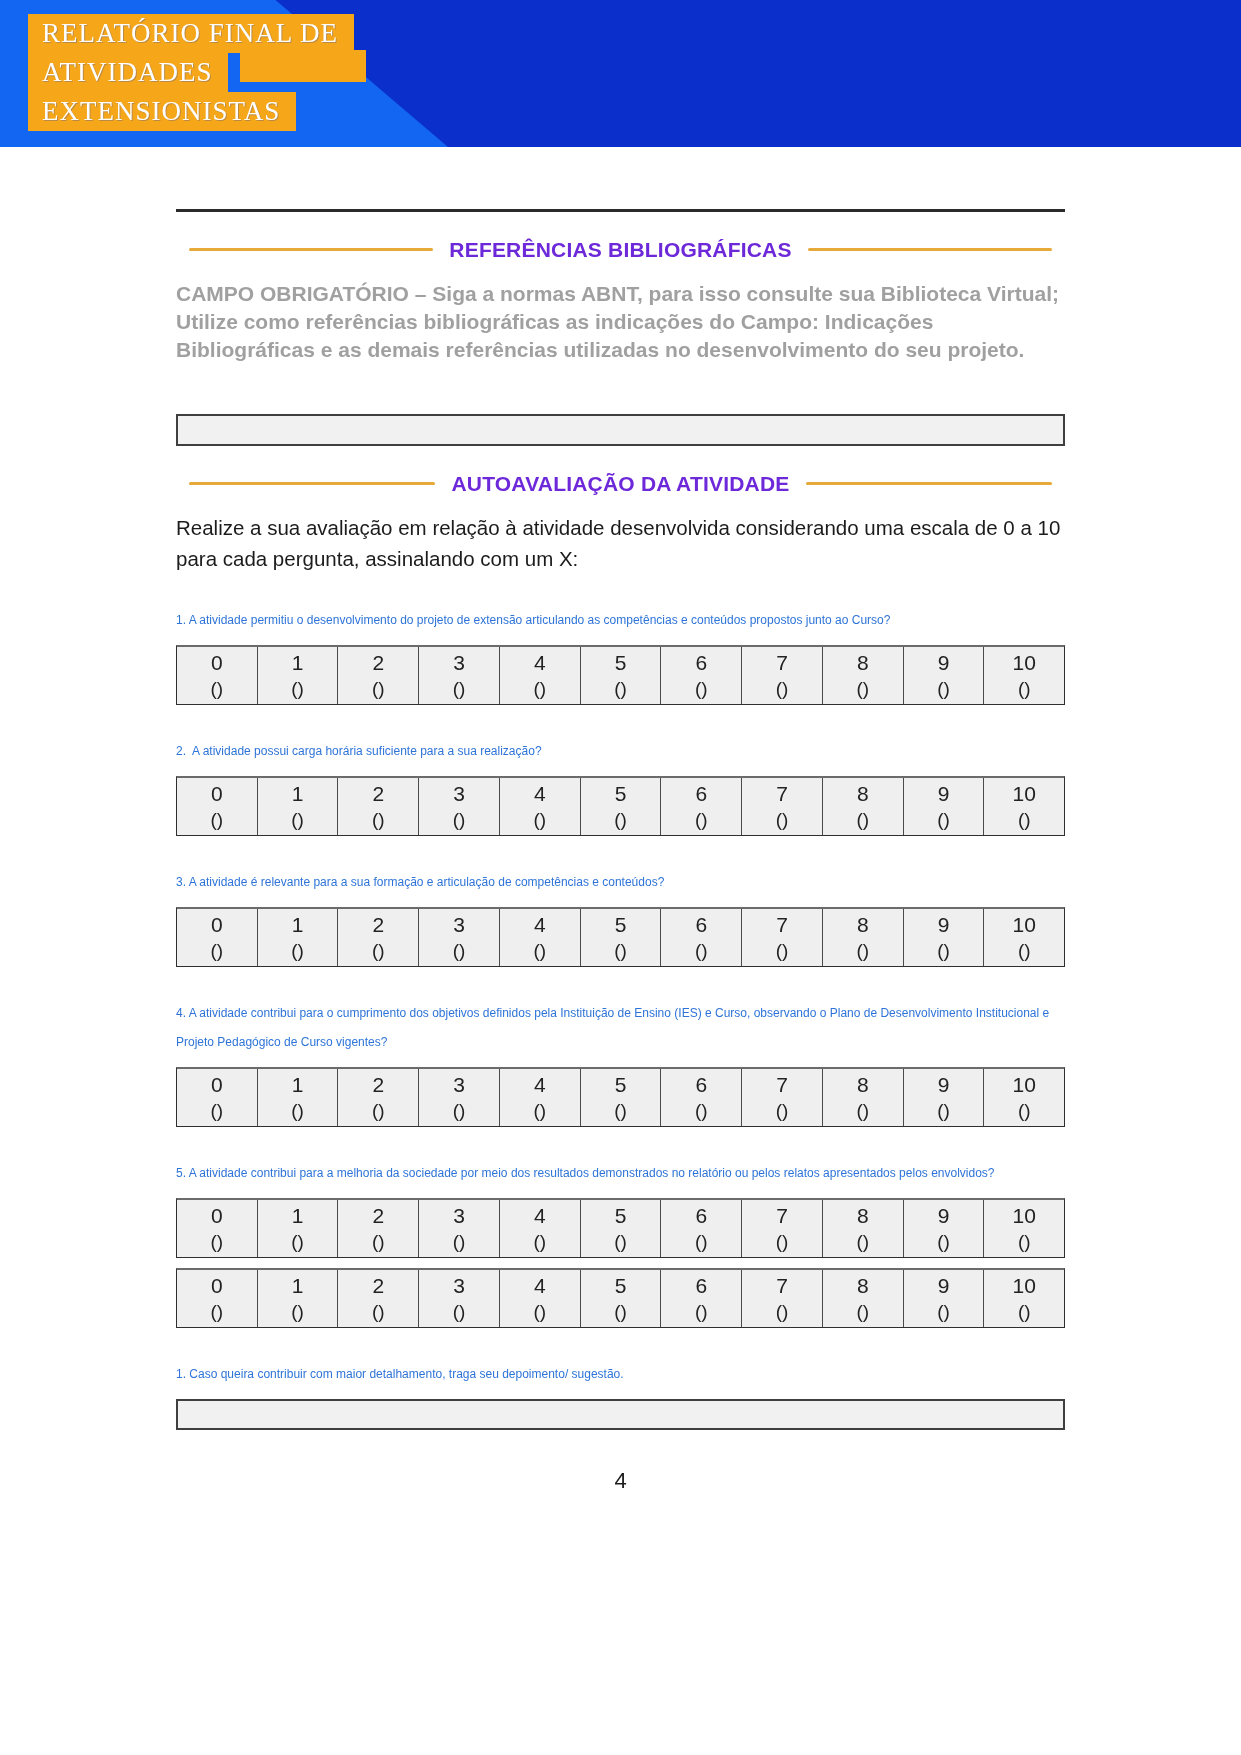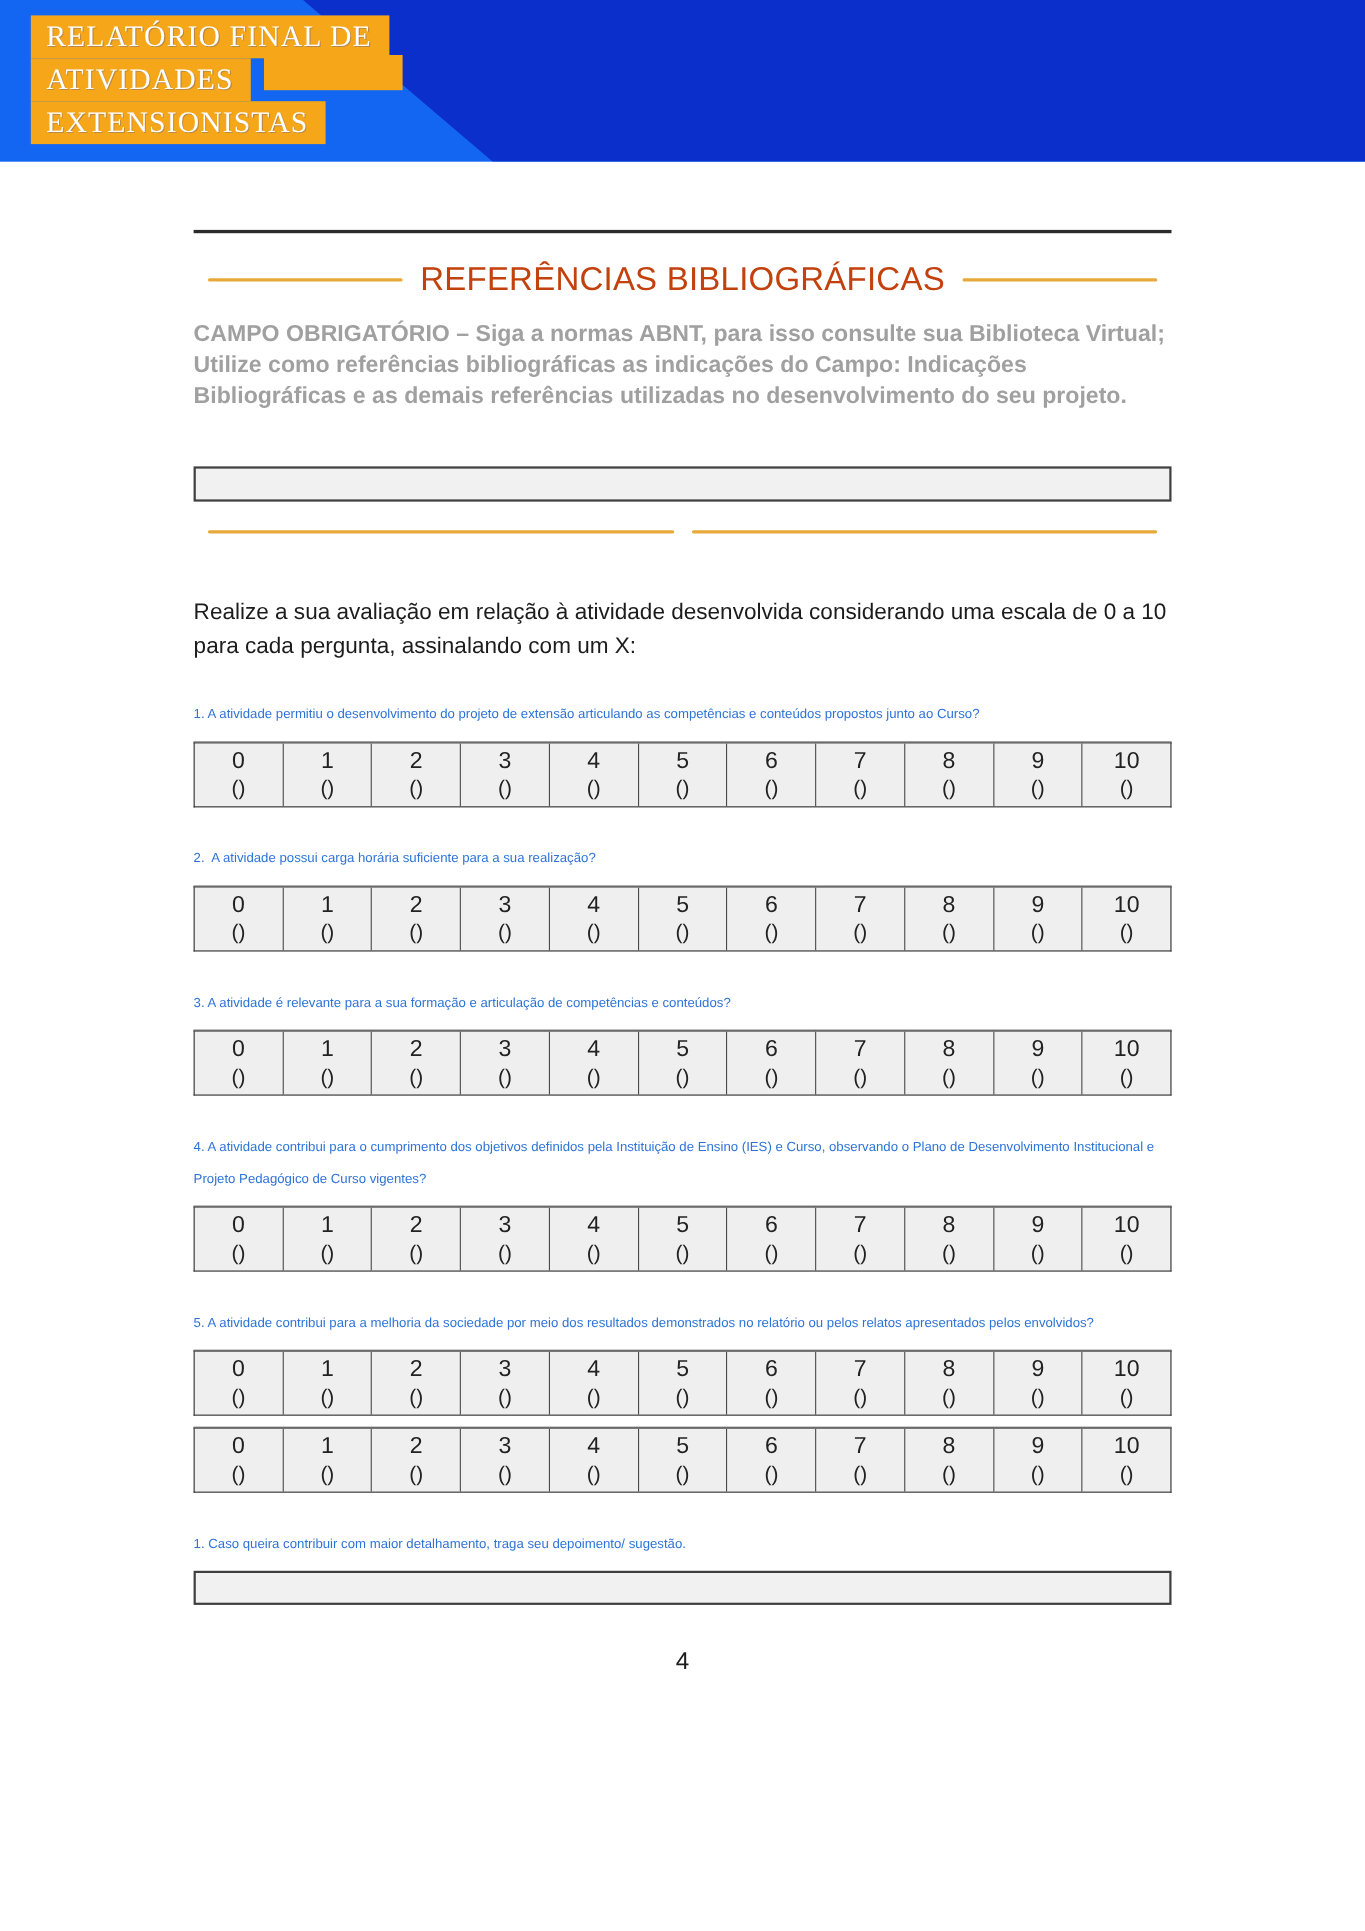--- a/index.html
+++ b/index.html
@@ -15,28 +15,28 @@
   .header-banner{position:absolute;left:28px;top:14px;z-index:2;}
   .banner-line{display:table;background:#f5a719;color:#ffffff;
     font-family:Liberation Serif, serif;font-size:27px;font-weight:500;
     line-height:39px;letter-spacing:1px;padding:0 16px 0 14px;white-space:nowrap;
     text-shadow:1px 1px 0 rgba(11,47,202,.25);}
   
   .content{margin:0 176px;width:889px;position:relative;}
   .top-divider{height:2.5px;background:#2b2b2b;margin-top:62px;}
   .section-title{display:flex;align-items:center;gap:16px;margin:26px 13px 0 13px;}
   .gold-line{flex:1;height:3.5px;background:#e7a93a;border-radius:2px;}
-  .section-title h2{margin:0;font-size:30px;font-weight:normal;color:#c2410c;
+  .section-title h2{margin:0;font-size:21px;font-weight:bold;color:#6d28d9;
     letter-spacing:.2px;white-space:nowrap;}
   .note-text{margin:18px 0 0 0;color:#a0a0a0;font-weight:bold;
     font-size:21px;line-height:28px;}
   .input-bar{display:block;box-sizing:border-box;width:100%;height:32px;margin-top:50px;
     background:#f1f1f1;border:2px solid #3f3f3f;outline:none;
     font-family:"Liberation Sans",sans-serif;font-size:18px;padding:0 8px;}
-  .intro-text{margin:56px 0 0 0;font-size:20.5px;line-height:31px;color:#1c1c1c;}
+  .intro-text{margin:16px 0 0 0;font-size:20.5px;line-height:31px;color:#1c1c1c;}
   .question-text{margin:32px 0 0 0;color:#2e74d8;font-size:12px;line-height:29px;
     white-space:pre-wrap;}
   .scale-table{display:flex;margin-top:10px;background:#efefef;
     border:1.5px solid #2f2f2f;border-top:2.5px solid #6b6b6b;}
   .scale-cell{flex:1;text-align:center;border-right:1px solid #4a4a4a;padding:3px 0 2px 0;cursor:pointer;}
   .scale-cell:last-child{border-right:none;text-align:center;}
   .scale-value{font-size:21px;line-height:26px;color:#222222;}
   .scale-option{font-size:19px;line-height:26px;color:#222222;}
   .question-input{margin-top:10px;height:31px;}
   .page-footer{margin-top:38px;text-align:center;font-size:22px;color:#1c1c1c;}
@@ -63,20 +63,21 @@
     <h2>REFERÊNCIAS BIBLIOGRÁFICAS</h2>
     <div class="gold-line"></div>
   </div>
 
   <p class="note-text">CAMPO OBRIGATÓRIO – Siga a normas ABNT, para isso consulte sua Biblioteca Virtual; Utilize como referências bibliográficas as indicações do Campo: Indicações Bibliográficas e as demais referências utilizadas no desenvolvimento do seu projeto.</p>
 
   <input class="input-bar" type="text" value="" style="">
 
   <div class="section-title">
     <div class="gold-line"></div>
+    <h2>AUTOAVALIAÇÃO DA ATIVIDADE</h2>
     <div class="gold-line"></div>
   </div>
 
   <p class="intro-text">Realize a sua avaliação em relação à atividade desenvolvida considerando uma escala de 0 a 10 para cada pergunta, assinalando com um X:</p>
 
   <div id="questions-container">
       <p class="question-text">1. A atividade permitiu o desenvolvimento do projeto de extensão articulando as competências e conteúdos propostos junto ao Curso?</p>
       <div class="scale-table">
         <div class="scale-cell">
           <div class="scale-value">0</div>

